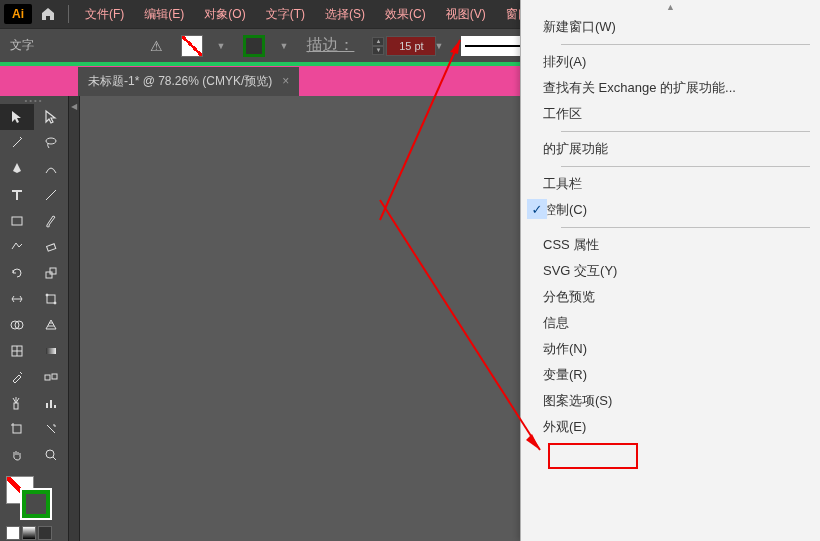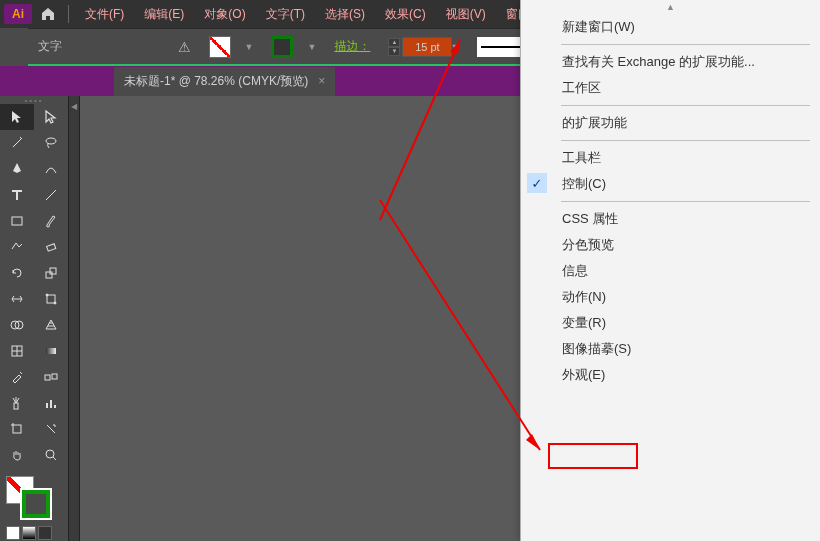--- a/index.html
+++ b/index.html
@@ -1,40 +1,40 @@
 <!DOCTYPE html>
 <html><head>
 <meta charset="utf-8">
 <style>
 * { margin: 0; padding: 0; box-sizing: border-box; font-family: "Microsoft YaHei", sans-serif; }
 body { width: 820px; height: 541px; overflow: hidden; background: #4a4a4a; position: relative; }
 
 .top-bar { height: 28px; background: #323232; display: flex; align-items: center; padding: 0 4px; gap: 4px; }
-.ai-logo { width: 28px; height: 20px; background: #701a75; color: #ff9a00; font-weight: bold; font-size: 12px; display: flex; align-items: center; justify-content: center; border-radius: 2px; }
+.ai-logo { width: 28px; height: 20px; background: #000000; color: #ff9a00; font-weight: bold; font-size: 12px; display: flex; align-items: center; justify-content: center; border-radius: 2px; }
 .home-icon { width: 24px; height: 24px; display: flex; align-items: center; justify-content: center; color: #d0d0d0; cursor: pointer; }
 .menu-item { color: #fca5a5; font-size: 12px; padding: 4px 8px; cursor: pointer; white-space: nowrap; }
 
-.options-bar { height: 38px; background: #4a4a4a; border-top: 1px solid #2a2a2a; border-bottom: 2px solid #22c55e; display: flex; align-items: center; padding: 0 10px; gap: 18px; margin-left: 28px; }
+.options-bar { height: 38px; background: #4a4a4a; border-top: 1px solid #2a2a2a; border-bottom: 4px solid #22c55e; display: flex; align-items: center; padding: 0 10px; gap: 18px; }
 .label { color: #c0c0c0; font-size: 12px; }
 .warn-icon { color: #c0c0c0; font-size: 14px; }
 .color-swatch { width: 22px; height: 22px; background: #fff; position: relative; border: 1px solid #666; }
 .color-swatch::after { content: ''; position: absolute; top: 0; left: 0; right: 0; bottom: 0; background: linear-gradient(to top right, transparent 45%, red 45%, red 55%, transparent 55%); }
 .stroke-swatch { width: 22px; height: 22px; border: 3px solid #0a7a0a; background: #333; }
 .dropdown-caret { color: #999; font-size: 9px; margin-left: -4px; }
-.stroke-label { color: #84cc16; font-size: 12px; text-decoration: underline; }
+.stroke-label { color: #a3a3a3; font-size: 16px; text-decoration: underline; }
 .spinner { display: flex; align-items: center; gap: 2px; }
 .spinner-btns { display: flex; flex-direction: column; }
 .spinner-btn { width: 12px; height: 9px; background: #3a3a3a; border: 1px solid #555; color: #aaa; font-size: 6px; display: flex; align-items: center; justify-content: center; cursor: pointer; }
-.spinner-val { width: 50px; height: 20px; background: #c2410c; border: 1px solid #555; color: #d0d0d0; font-size: 11px; text-align: center; line-height: 18px; }
+.spinner-val { width: 50px; height: 20px; background: #7f1d1d; border: 1px solid #555; color: #d0d0d0; font-size: 11px; text-align: center; line-height: 18px; }
 .profile-box { width: 64px; height: 20px; background: #fff; position: relative; }
 .profile-box::after { content: ''; position: absolute; left: 4px; right: 4px; top: 9px; height: 2px; background: #000; }
 .profile-label { color: #c0c0c0; font-size: 11px; text-align: center; }
 .opacity-label { color: #c0c0c0; font-size: 12px; }
 
-.tab-bar { height: 30px; background: #701a75; display: flex; align-items: center; padding-left: 114px; }
+.tab-bar { height: 30px; background: #ec4899; display: flex; align-items: center; padding-left: 78px; }
 .doc-tab { background: #4a4a4a; color: #d0d0d0; font-size: 12px; padding: 6px 10px; display: flex; align-items: center; gap: 10px; }
 .tab-close { color: #999; cursor: pointer; font-size: 12px; }
 
 .workspace { display: flex; height: calc(541px - 96px); }
 
 .tools-panel { width: 68px; background: #4a4a4a; display: flex; flex-direction: column; }
 .tools-grip { height: 8px; display: flex; justify-content: center; align-items: center; color: #777; font-size: 8px; letter-spacing: 2px; }
 .tools-grid { display: grid; grid-template-columns: 1fr 1fr; }
 .tcell { height: 26px; display: flex; align-items: center; justify-content: center; color: #d0d0d0; cursor: pointer; font-size: 14px; }
 .tcell.active { background: #2a2a2a; }
@@ -46,21 +46,21 @@
 .stroke-box { width: 28px; height: 28px; background: #4a4a4a; border: 4px solid #0a9a0a; position: absolute; top: 22px; left: 22px; outline: 2px solid #fff; }
 .tiny-swatches { display: flex; gap: 2px; padding: 0 6px; }
 .tiny { width: 14px; height: 14px; border: 1px solid #666; }
 
 .collapse-col { width: 12px; background: #3a3a3a; border-left: 1px solid #222; border-right: 1px solid #222; display: flex; align-items: flex-start; justify-content: center; padding-top: 6px; color: #888; font-size: 8px; cursor: pointer; }
 
 .canvas { flex: 1; background: #5a5a5a; position: relative; }
 
 .window-menu { position: absolute; top: 0; left: 520px; width: 300px; height: 541px; background: #f3f3f3; border-left: 1px solid #b0b0b0; font-size: 13px; box-shadow: -2px 0 6px rgba(0,0,0,0.2); }
 .wm-grip { height: 14px; display: flex; justify-content: center; align-items: center; color: #888; font-size: 9px; }
-.wm-item { padding: 4px 10px 4px 41px; color: #333; cursor: pointer; position: relative; white-space: nowrap; }
+.wm-item { padding: 4px 10px 4px 22px; color: #333; cursor: pointer; position: relative; white-space: nowrap; }
 .wm-sep { height: 1px; background: #c0c0c0; margin: 4px 10px 4px 40px; }
 .wm-check { position: absolute; left: 6px; top: 2px; width: 20px; height: 20px; background: #c8e0ff; display: flex; align-items: center; justify-content: center; color: #004488; font-size: 13px; }
 
 .red-arrow { position: absolute; pointer-events: none; }
 .red-box { position: absolute; border: 2px solid #e00; pointer-events: none; }
 </style>
 </head>
 <body>
 
 <div class="top-bar">
@@ -291,37 +291,39 @@
 
   <div class="collapse-col">◀</div>
 
   <div class="canvas"></div>
 </div>
 
 <div class="window-menu">
   <div class="wm-grip">▲</div>
   <div class="wm-item">新建窗口(W)</div>
   <div class="wm-sep"></div>
+  <div class="wm-item">排列(A)</div>
   <div class="wm-item">查找有关 Exchange 的扩展功能...</div>
   <div class="wm-item">工作区</div>
   <div class="wm-sep"></div>
   <div class="wm-item">的扩展功能</div>
   <div class="wm-sep"></div>
   <div class="wm-item">工具栏</div>
   <div class="wm-item">
     <span class="wm-check">✓</span>
     <span>控制(C)</span>
   </div>
   <div class="wm-sep"></div>
   <div class="wm-item">CSS 属性</div>
+  <div class="wm-item">SVG 交互(Y)</div>
   <div class="wm-item">分色预览</div>
   <div class="wm-item">信息</div>
   <div class="wm-item">动作(N)</div>
   <div class="wm-item">变量(R)</div>
-  <div class="wm-item">图像描摹(S)</div>
+  <div class="wm-item">图案选项(S)</div>
   <div class="wm-item">外观(E)</div>
 
 </div>
 
 <svg class="red-arrow" style="top:30px;left:360px" width="120" height="200">
   <line x1="20" y1="190" x2="100" y2="10" stroke="#e00" stroke-width="2"></line>
   <polygon points="100,10 90,22 98,24" fill="#e00"></polygon>
 </svg>
 <svg class="red-arrow" style="top:190px;left:370px" width="180" height="270">
   <line x1="10" y1="10" x2="170" y2="260" stroke="#e00" stroke-width="2"></line>

